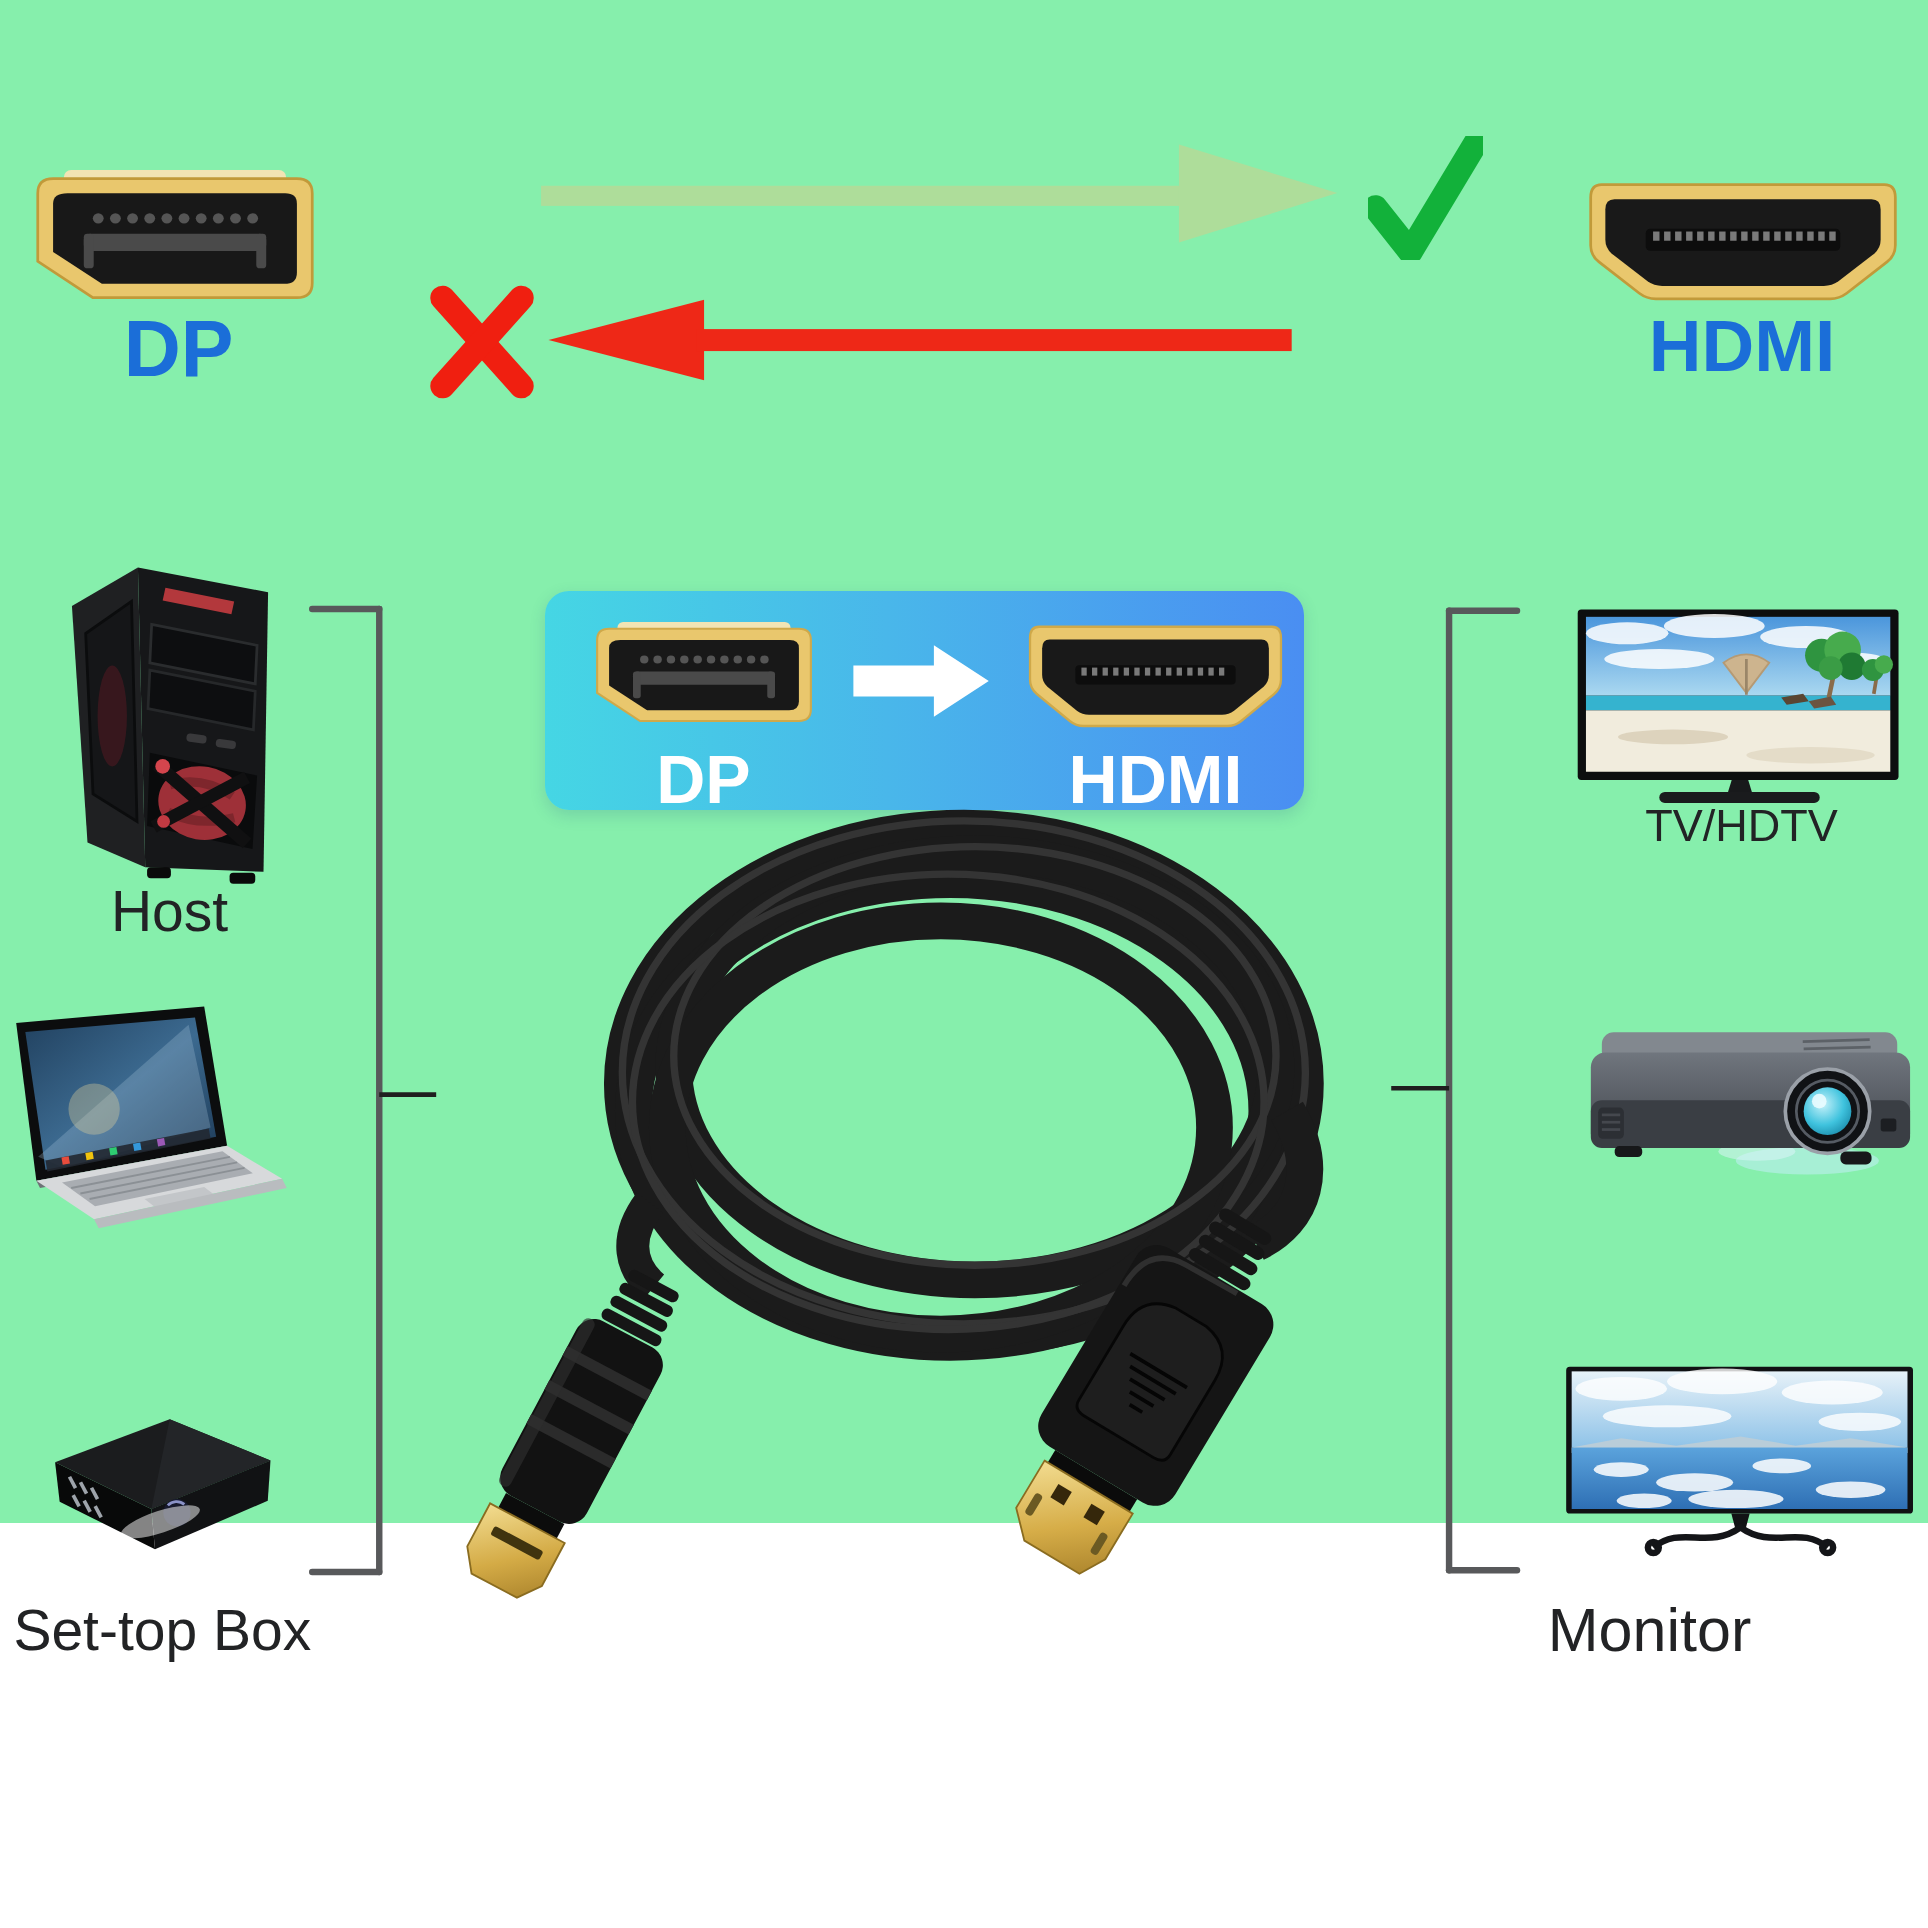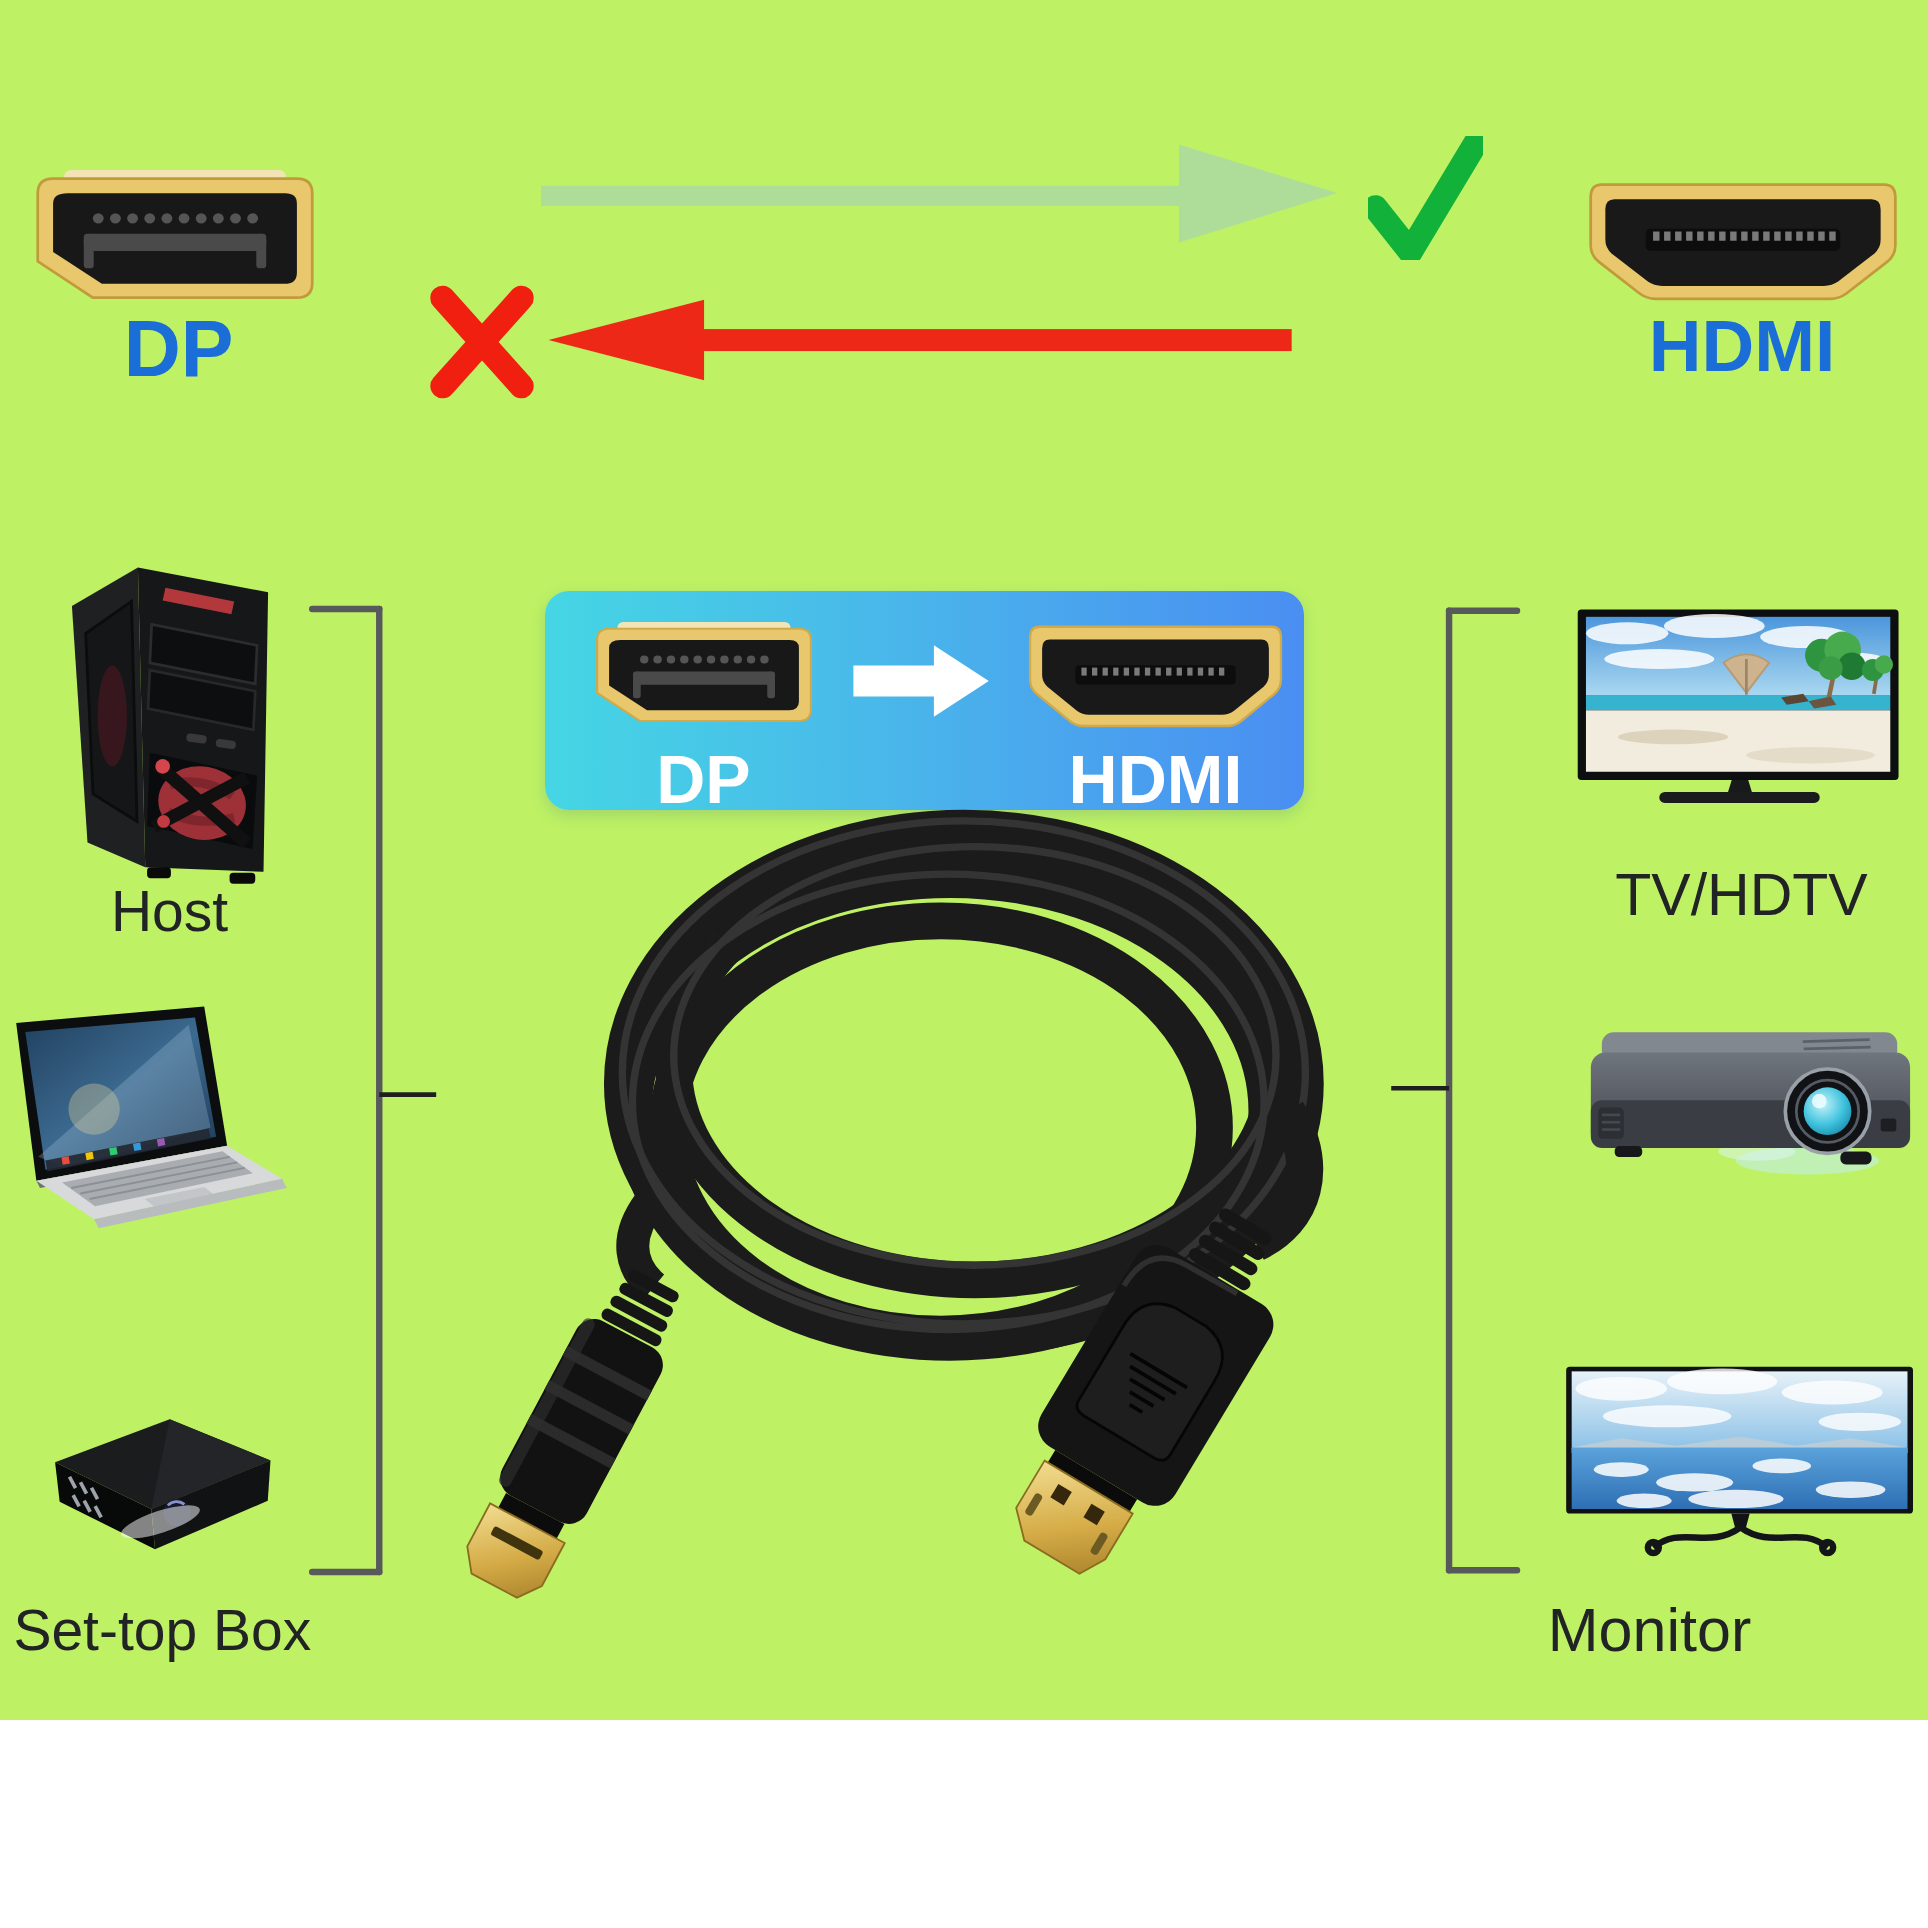--- a/index.html
+++ b/index.html
@@ -1,18 +1,18 @@
 <!DOCTYPE html>
 <html style="font-size:14.7px"><head>
 <meta charset="utf-8">
 <style>
   html,body{margin:0;padding:0;background:#ffffff;}
   body{width:1928px;height:1928px;position:relative;overflow:hidden;
        font-family:"Liberation Sans", sans-serif;}
-  .canvas{position:absolute;left:0;top:0;width:1928px;height:1720px;background:#bef264;}
+  .canvas{position:absolute;left:0;top:0;width:1928px;height:1523px;background:#86efac;}
   .abs{position:absolute;}
   .port-label{font-weight:bold;color:#1b6ed8;text-align:center;line-height:1;}
   .dev-label{color:#222325;text-align:center;line-height:1;font-weight:400;}
   .banner{position:absolute;left:545px;top:591px;width:759px;height:219px;border-radius:24px;
           background:linear-gradient(90deg,#45d6e4 0%,#49b7ea 45%,#4a8ef2 100%);
           box-shadow:0 5.5px 14.7px rgba(40,90,140,0.18);}
   .banner-label{position:absolute;color:#fff;font-weight:bold;text-align:center;line-height:1;
                 font-size:68px;top:154px;width:239px;}
 </style>
 </head>
@@ -334,21 +334,21 @@
     </g>
     <g>
       <path d="M 190,97 L 165,64 Q 190,46 215,64 Z" fill="#cdb48e" stroke="#b59a74" stroke-width="2"></path>
       <line x1="190" y1="60" x2="190" y2="99" stroke="#9a8668" stroke-width="3"></line>
     </g>
     <polygon points="228,102 252,98 258,106 234,110" fill="#5a4632"></polygon>
     <polygon points="258,106 282,101 288,110 264,114" fill="#6b5440"></polygon>
     <polygon points="174,192 192,192 196,205 170,205" fill="#18191b"></polygon>
     <rect x="95" y="205" width="175" height="12" rx="6" fill="#1a1b1d"></rect>
   </svg>
-  <div class="abs dev-label" style="left:1581px;top:866px;width:321px;font-size:59px">TV/HDTV</div>
+  <div class="abs dev-label" style="left:1581px;top:803px;width:321px;font-size:45px">TV/HDTV</div>
 
   <svg class="abs" style="left:1578px;top:1012px" width="344" height="170" viewBox="0 0 375 185">
     <defs>
       <linearGradient id="projBody" x1="0" y1="0" x2="0" y2="1">
         <stop offset="0" stop-color="#70767e"></stop>
           <stop offset="1" stop-color="#41454c"></stop>
       </linearGradient>
       <radialGradient id="projLens" cx="0.4" cy="0.35" r="0.8">
         <stop offset="0" stop-color="#c8f2fa"></stop>
           <stop offset="0.55" stop-color="#3fc3de"></stop>

